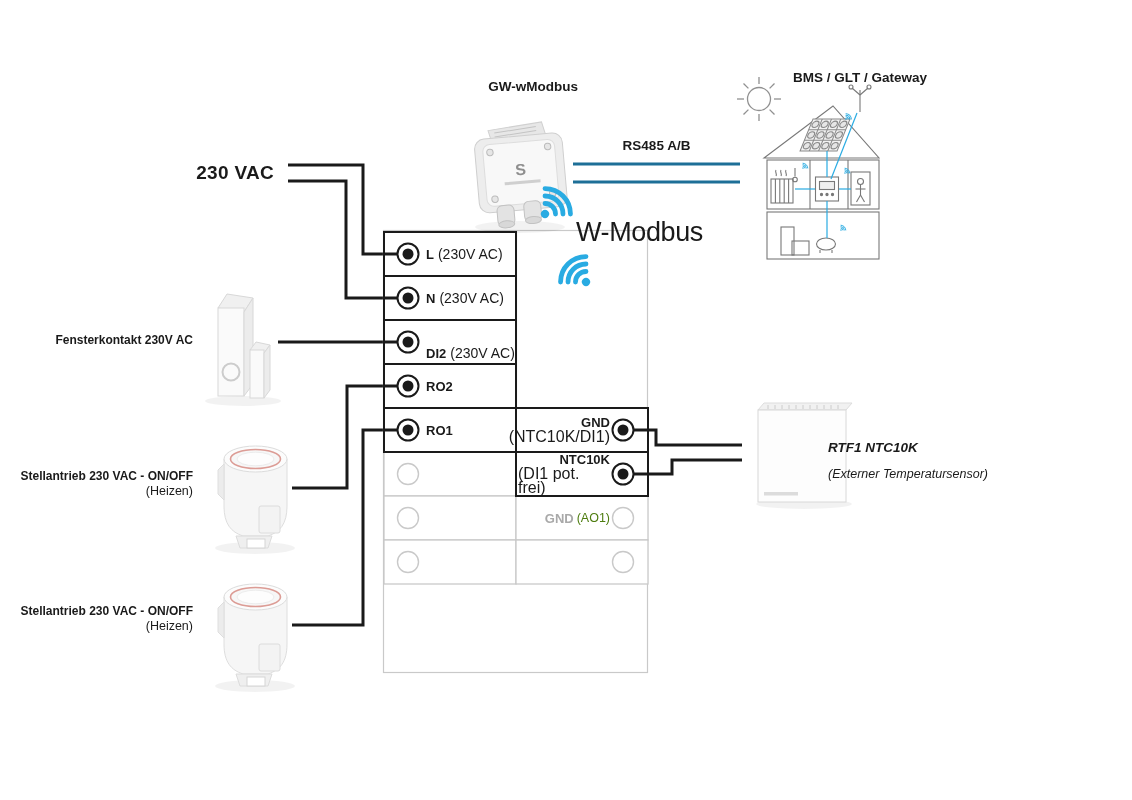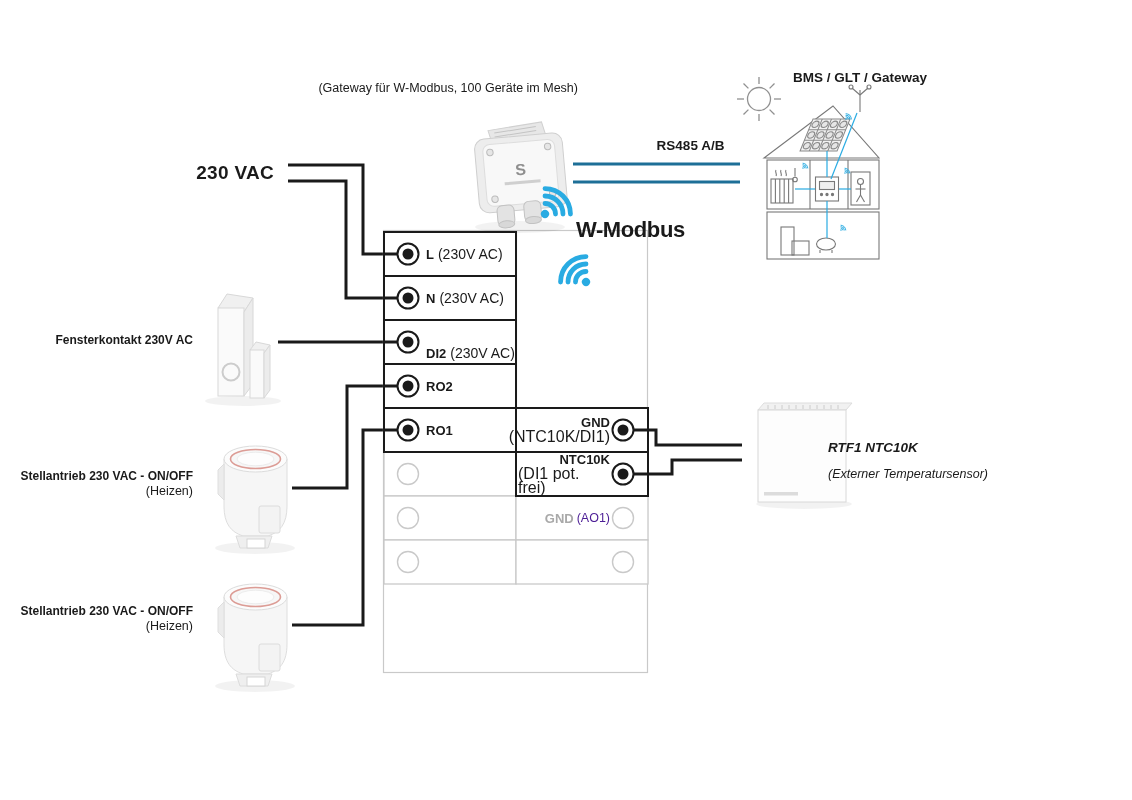--- a/index.html
+++ b/index.html
@@ -6,31 +6,31 @@
   .canvas{
     position:relative;width:1132px;height:800px;background:#ffffff;overflow:hidden;
     font-family:"Liberation Sans",sans-serif;color:#1a1a1a;
   }
   svg{position:absolute;left:0;top:0;}
   .lbl{position:absolute;white-space:nowrap;line-height:1.15;}
   .big{font-size:19px;font-weight:bold;letter-spacing:.3px;}
   .h{font-size:13.5px;font-weight:bold;}
   .sub{font-size:12.5px;font-weight:normal;}
   .side{font-size:12px;font-weight:bold;}
-  .wmod{font-size:22px;font-weight:bold;letter-spacing:-0.4px;}
+  .wmod{font-size:27px;font-weight:normal;letter-spacing:-0.4px;}
   .tl{position:absolute;left:426px;height:44px;display:flex;align-items:center;gap:4px;}
   .tname{font-size:13px;font-weight:bold;}
   .tdetail{font-size:14px;}
   .tr-cell{position:absolute;left:518px;width:92px;height:44px;display:flex;}
   .tr-active{flex-direction:column;justify-content:center;align-items:flex-end;}
   .tr-active .tname{line-height:14px;}
   .tr-active .tdetail{font-size:16px;line-height:14px;}
   .tr-gray{flex-direction:row;justify-content:flex-end;align-items:center;gap:3px;}
   .gname{color:#a9a9a9;font-size:13px;font-weight:bold;}
-  .gdetail{color:#4c1d95;font-size:12.5px;}
+  .gdetail{color:#4d7c0f;font-size:12.5px;}
   .ralign{text-align:right;}
 </style>
 </head>
 <body>
 
 <div class="canvas">
 
 <svg width="1132" height="800" viewBox="0 0 1132 800">
   <defs>
     <g id="wifi" fill="none" stroke="currentColor" stroke-width="2" stroke-linecap="round">
@@ -291,24 +291,24 @@
           <line x1="831" y1="405" x2="831" y2="409"></line>
       <line x1="838" y1="405" x2="838" y2="409"></line>
     </g>
     <rect x="764" y="492" width="34" height="3.5" fill="#dcdcdc"></rect>
   </g>
 </svg>
 
   <div class="lbl big" style="right:858px;top:162px;">230 VAC</div>
 
   <div class="lbl ralign" style="right:554px;top:79px;">
-    <div class="sub" style="margin-top:2px;">(Gateway für W-Modbus, 100 Geräte im Mesh)</div>
-  </div>
-
-  <div class="lbl h" style="left:607px;top:138px;width:167px;text-align:center;">RS485 A/B</div>
+    <div class="h">GW-wModbus</div>
+  </div>
+
+  <div class="lbl h" style="left:573px;top:138px;width:167px;text-align:center;">RS485 A/B</div>
 
   <div class="lbl h" style="left:793px;top:70px;">BMS / GLT / Gateway</div>
 
   <div class="lbl wmod" style="left:576px;top:217px;">W-Modbus</div>
 
   <div class="lbl side" style="right:939px;top:334px;">Fensterkontakt 230V AC</div>
 
   <div class="lbl ralign" style="right:939px;top:470px;">
     <div class="side">Stellantrieb 230 VAC - ON/OFF</div>
     <div class="sub">(Heizen)</div>

